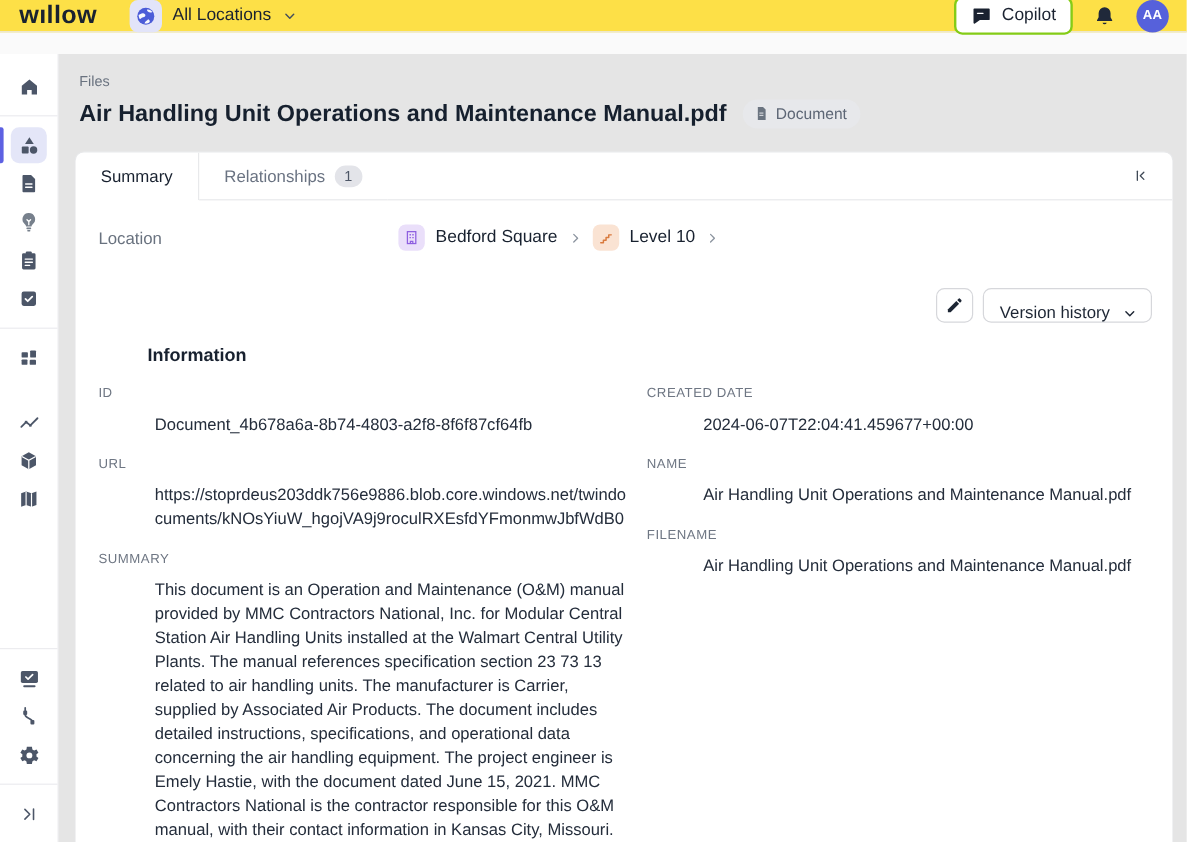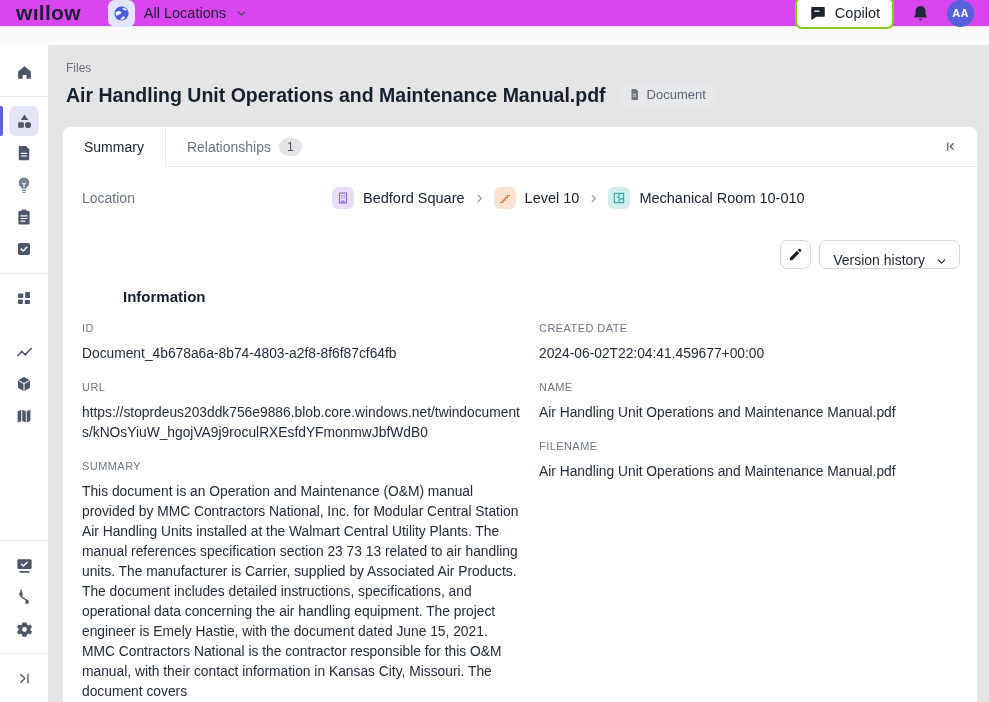--- a/index.html
+++ b/index.html
@@ -9,21 +9,21 @@
     background: #fafafa;
     color: #18212f;
     overflow: hidden;
     position: relative;
   }
   svg { display: block; }
 
   
   .topbar {
     position: absolute; top: 0; left: 0; right: 0; height: 27px;
-    background: #d946ef; border-bottom: 1px solid #e9e9ec;
+    background: #fde047; border-bottom: 1px solid #e9e9ec;
     display: flex; align-items: center; padding: 0 15px 0 16px; z-index: 5;
   }
   .logo { font-size: 21px; font-weight: 700; color: #1a2230; letter-spacing: .3px; margin-right: 27px; }
   .scope { display: flex; align-items: center; gap: 9px; cursor: pointer; }
   .globe-box { width: 27px; height: 27px; border-radius: 7px; background: #e2e4f9; display: grid; place-items: center; color: #4b5cd8; }
   .scope-label { font-size: 14.5px; font-weight: 500; color: #1a2230; text-align: right; }
   .chev { color: #434d5c; }
   .topbar-right { margin-left: auto; display: flex; align-items: center; gap: 17px; }
   .copilot-btn { display: flex; align-items: center; gap: 8px; border: 2px solid #84cc16; background: #fff; border-radius: 7px; padding: 5px 12px; font-size: 14.5px; font-weight: 500; color: #1a2230; cursor: pointer; }
   .bell { color: #20293a; cursor: pointer; }
@@ -79,21 +79,21 @@
   .icon-btn { width: 31px; height: 29px; border: 1px solid #d6d7db; border-radius: 7px; background: #fff; display: grid; place-items: center; color: #1d2634; cursor: pointer; }
   .vh-btn { height: 29px; border: 1px solid #d6d7db; border-radius: 7px; background: #fff; display: flex; align-items: flex-end; gap: 10px; padding: 0 11px 0 13px; font-size: 14px; color: #1d2634; cursor: pointer; }
 
   
   .info-sec { padding: 19px 28px 0 19px; }
   .info-h { font-size: 15px; font-weight: 700; color: #18212f; margin-left: 41px; }
   .info-grid { display: flex; gap: 16px; }
   .col-left { width: 441px; flex: 0 0 441px; }
   .col-right { flex: 1; }
   .f-label { font-size: 11px; color: #6e7683; letter-spacing: .04em; margin-top: 17px; }
-  .f-value { font-size: 13.8px; color: #242d3b; line-height: 20px; margin-top: 10px; }
+  .f-value { font-size: 13.8px; color: #242d3b; line-height: 20px; margin-top: 10px; margin-left: 47px; }
   .break-all { word-break: break-all; }
 </style>
 </head>
 <body>
 
 <div class="topbar">
   <div class="logo">wıllow</div>
   <div class="scope">
     <span class="globe-box">
       <svg width="17" height="17" viewBox="0 0 24 24">
@@ -321,29 +321,20 @@
                 <path d="M4.5 19.5h3.8v-3.8h3.8v-3.8h3.8V8.1h3.6"></path>
               </svg>
           </span>
           <span>Level 10</span>
         </span>
         <span class="crumb-sep">
           <svg width="11" height="11" viewBox="0 0 24 24" fill="none" stroke="currentColor" stroke-width="2.4" stroke-linecap="round" stroke-linejoin="round">
               <path d="M9 5l7 7-7 7"></path>
             </svg>
         </span>
-        <span class="crumb">
-          <span class="crumb-icon" style="background: rgb(210, 239, 237); color: rgb(27, 167, 160);">
-            <svg width="14" height="14" viewBox="0 0 24 24" fill="none" stroke="currentColor" stroke-width="1.8">
-                <rect x="4" y="4" width="16" height="16"></rect>
-                <path d="M12 4v6.5H8.5M12 13.5V20M12 13.5h8"></path>
-              </svg>
-          </span>
-          <span>Mechanical Room 10-010</span>
-        </span>
       </div>
     </div>
 
     <div class="actions-row">
       <button class="icon-btn">
         <span>
           <svg width="15" height="15" viewBox="0 0 24 24" fill="currentColor">
               <path d="M3 17.3V21h3.7L18 9.7 14.3 6z"></path>
               <path d="M15.5 4.8l3.7 3.7 1.5-1.5a1.8 1.8 0 0 0 0-2.6l-1.1-1.1a1.8 1.8 0 0 0-2.6 0z"></path>
             </svg>
@@ -372,21 +363,21 @@
             <div class="f-value break-all">https://stoprdeus203ddk756e9886.blob.core.windows.net/twindocuments/kNOsYiuW_hgojVA9j9roculRXEsfdYFmonmwJbfWdB0</div>
           </div>
           <div>
             <div class="f-label">SUMMARY</div>
             <div class="f-value">This document is an Operation and Maintenance (O&amp;M) manual provided by MMC Contractors National, Inc. for Modular Central Station Air Handling Units installed at the Walmart Central Utility Plants. The manual references specification section 23 73 13 related to air handling units. The manufacturer is Carrier, supplied by Associated Air Products. The document includes detailed instructions, specifications, and operational data concerning the air handling equipment. The project engineer is Emely Hastie, with the document dated June 15, 2021. MMC Contractors National is the contractor responsible for this O&amp;M manual, with their contact information in Kansas City, Missouri. The document covers</div>
           </div>
         </div>
         <div class="col-right">
           <div>
             <div class="f-label">CREATED DATE</div>
-            <div class="f-value">2024-06-02T22:04:41.459677+00:00</div>
+            <div class="f-value">2024-06-07T22:04:41.459677+00:00</div>
           </div>
           <div>
             <div class="f-label">NAME</div>
             <div class="f-value">Air Handling Unit Operations and Maintenance Manual.pdf</div>
           </div>
           <div>
             <div class="f-label">FILENAME</div>
             <div class="f-value">Air Handling Unit Operations and Maintenance Manual.pdf</div>
           </div>
         </div>

